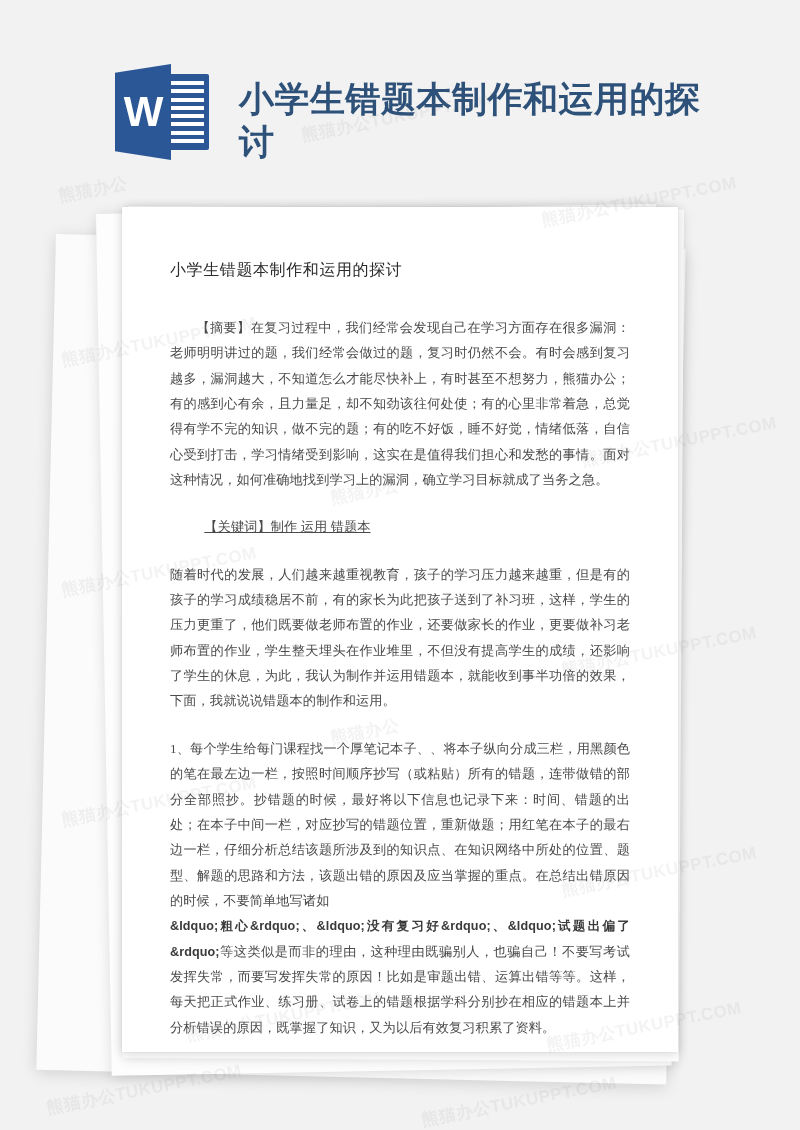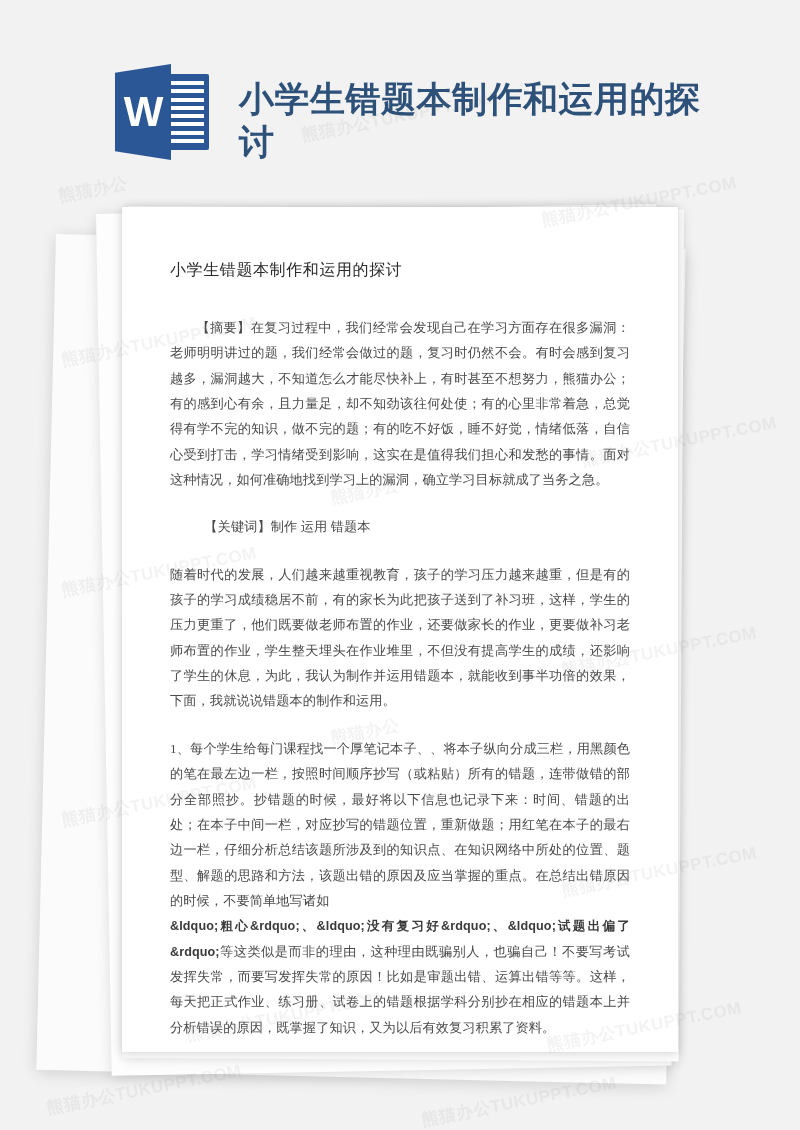--- a/index.html
+++ b/index.html
@@ -175,20 +175,21 @@
   .para.indent {
     text-indent: 2em;
   }
   .para.section-head {
     text-indent: 2.4em;
     margin-bottom: 26px;
     color: #444;
   }
   .para.keywords {
     text-indent: 2.6em;
+    text-decoration: underline;
   }
   .entity {
     font-family: "Liberation Sans", "DejaVu Sans", sans-serif;
     font-weight: 700;
     font-size: 12.6px;
     color: #3a3a3a;
   }
 
   
   .wm {

